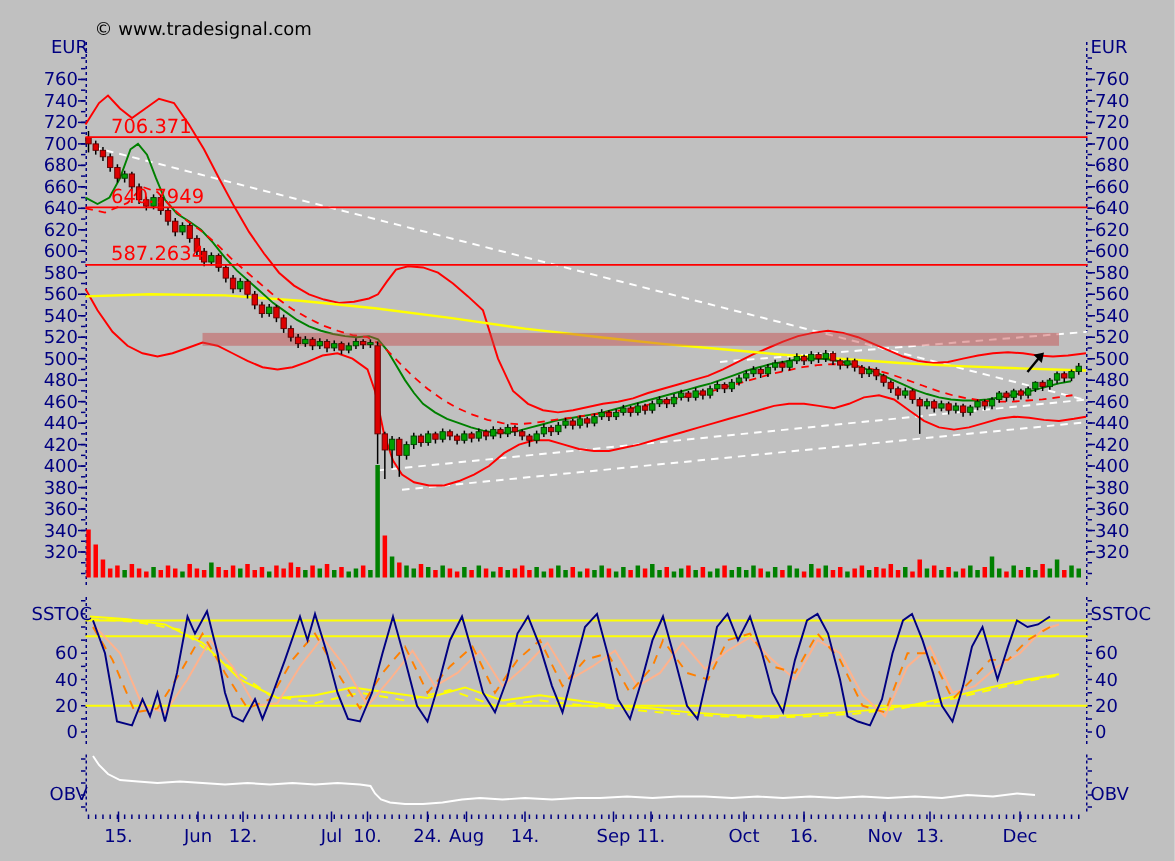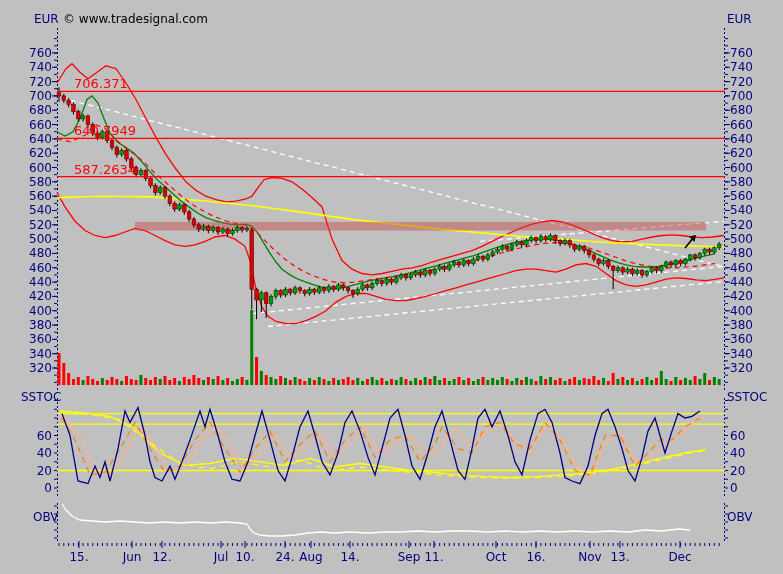--- a/index.html
+++ b/index.html
@@ -1,18 +1,18 @@
 <!DOCTYPE html>
 <html><head>
 <meta charset="utf-8">
 <style>
   html,body{margin:0;padding:0;}
   body{font-family:"DejaVu Sans","Liberation Sans",sans-serif;}
   #screen{position:relative;width:783px;height:574px;background:#c0c0c0;overflow:hidden;}
-  .lbl{position:absolute;font-size:12px;color:#000080;white-space:nowrap;}
+  .lbl{position:absolute;font-size:12px;color:#000080;white-space:nowrap;margin-top:12px;}
   .copy{position:absolute;font-size:12px;color:#000000;white-space:nowrap;}
   svg{position:absolute;left:0;top:0;}
 </style>
 </head>
 <body>
 
 <div id="screen">
   <svg id="chart" width="783" height="574" viewBox="0 0 783 574">
       <g>
         <line x1="57.5" y1="28" x2="57.5" y2="390" stroke="#000080" stroke-width="1" stroke-dasharray="2 2"></line>

